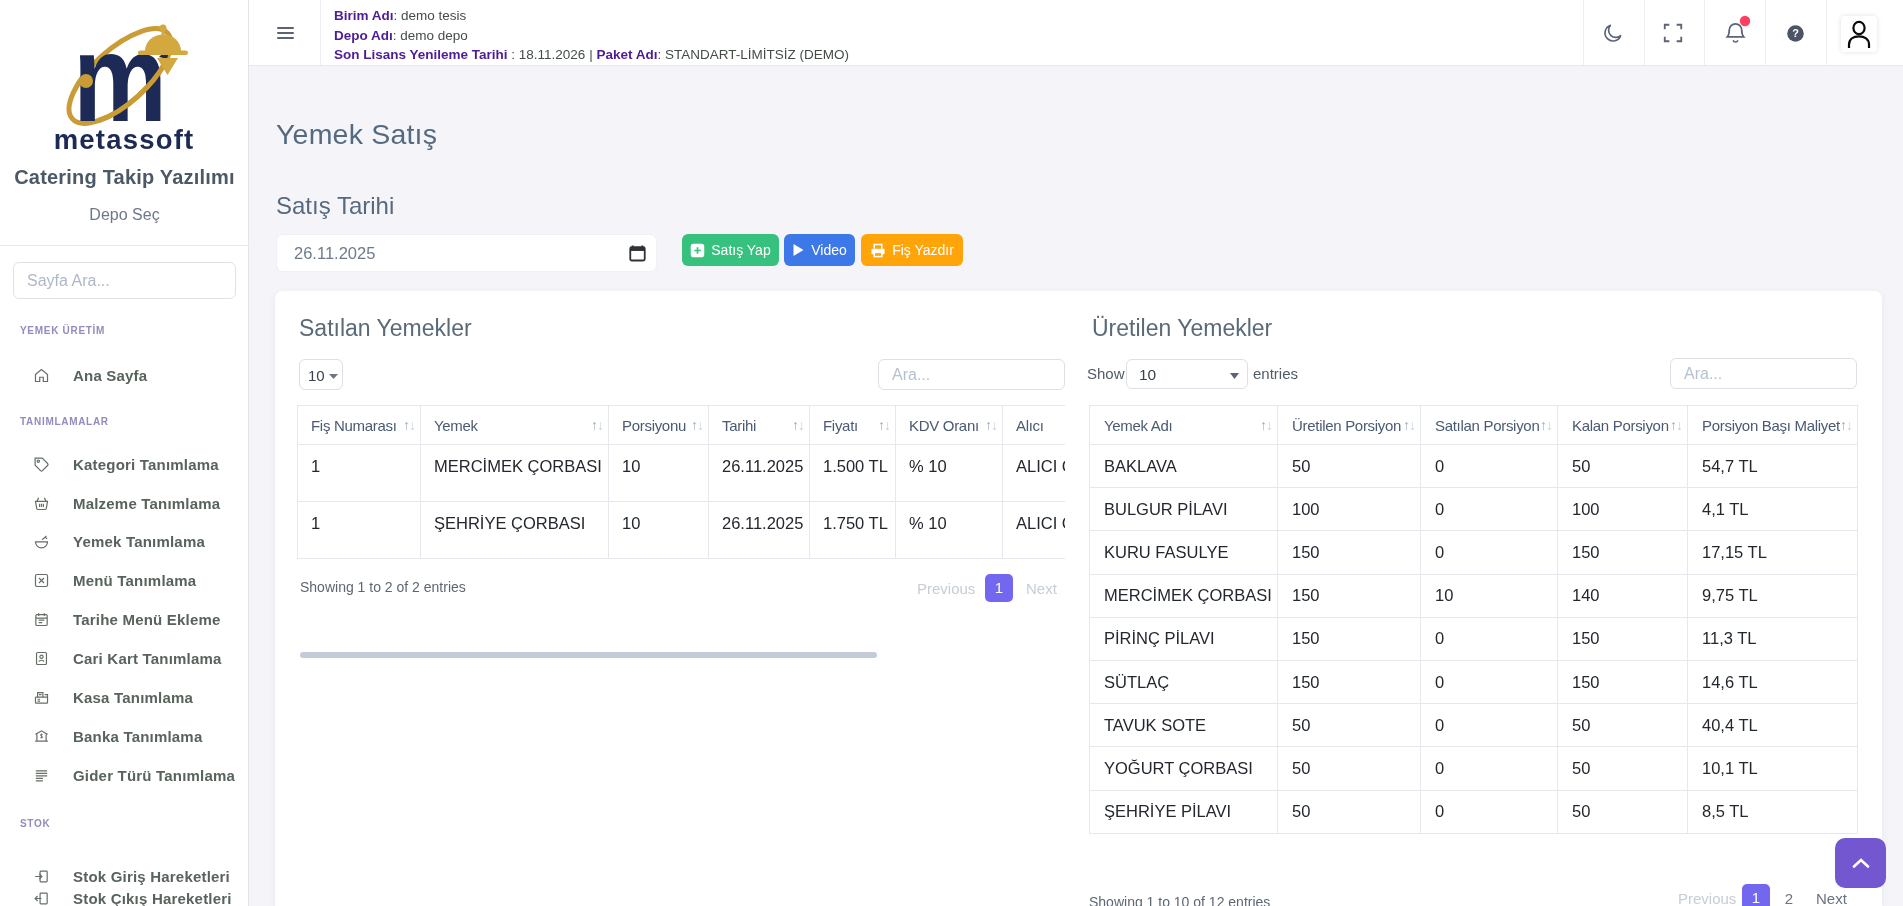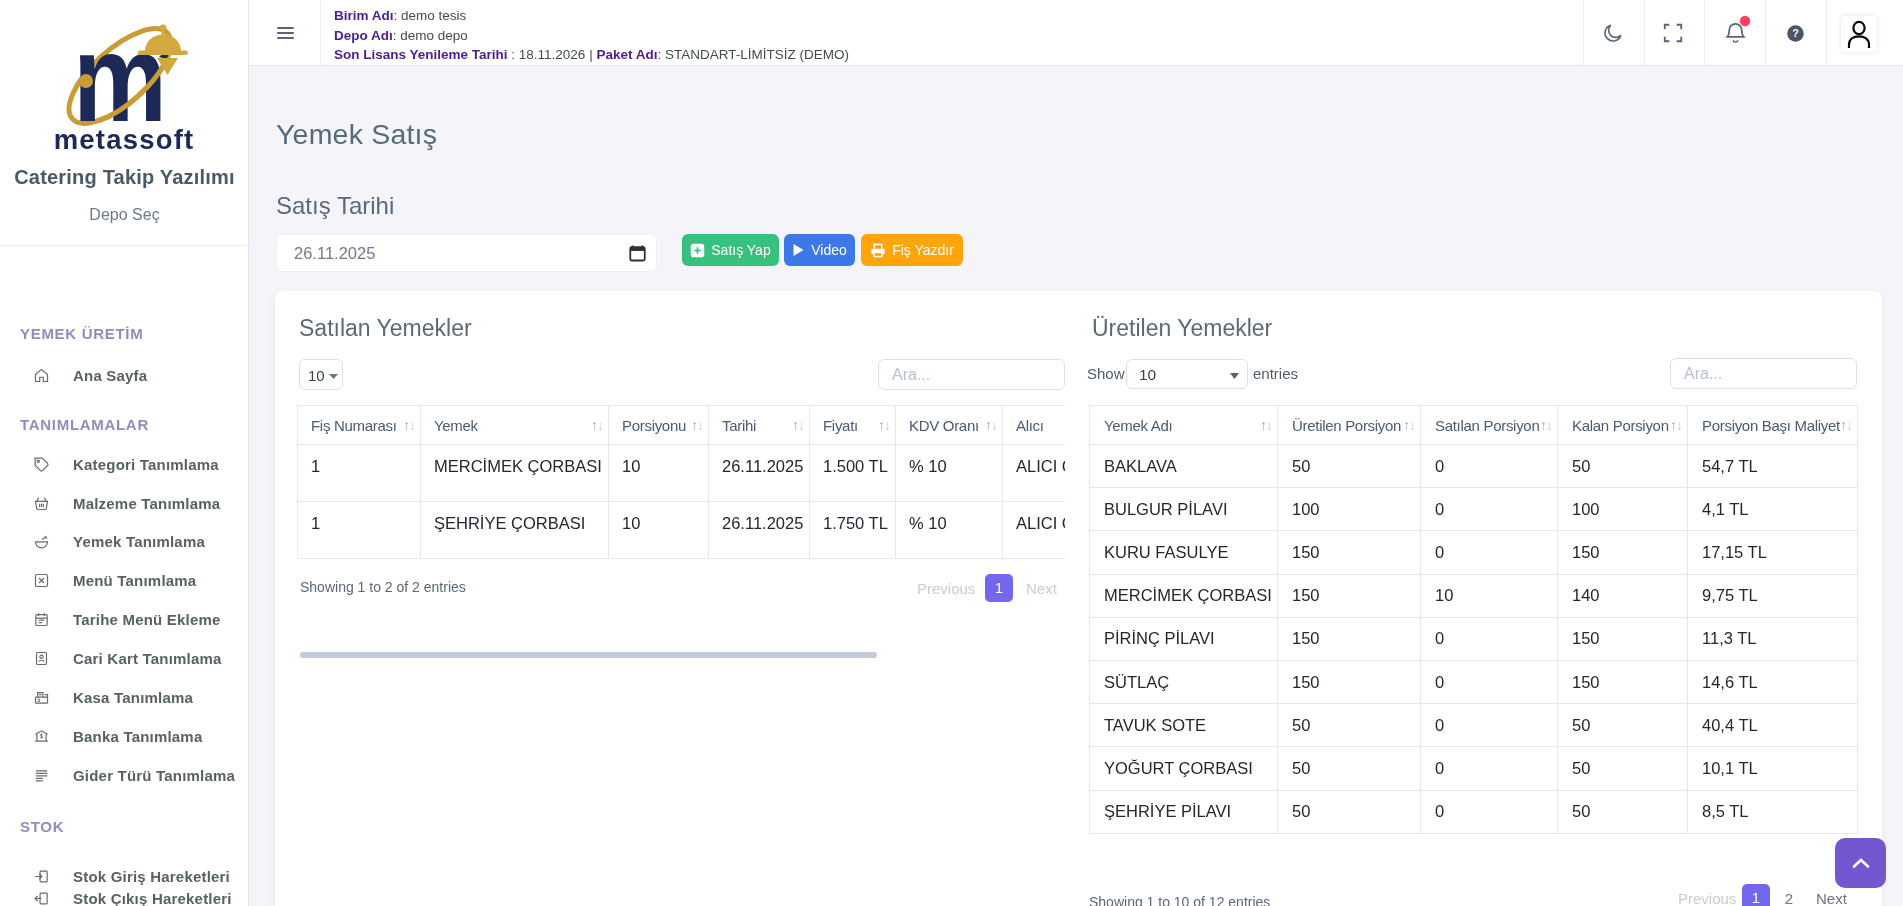--- a/index.html
+++ b/index.html
@@ -10,21 +10,21 @@
   th { white-space:nowrap; }
   .abs { position:absolute; }
 
   
   #sidebar { position:absolute; left:0; top:0; width:249px; height:906px; background:#fff; border-right:1px solid #e2e4ea; z-index:5; }
   #brandTitle { position:absolute; left:0; top:166px; width:249px; text-align:center; font-size:20px; font-weight:bold; color:#4b5967; letter-spacing:.2px; }
   #depoSec { position:absolute; left:0; top:206px; width:249px; text-align:center; font-size:16px; color:#6d7886; }
   #sideDivider { position:absolute; left:0; top:245px; width:249px; border-top:1px solid #e9ebf1; }
   #sideSearch { position:absolute; left:13px; top:262px; width:223px; height:37px; border:1px solid #dfe2e8; border-radius:6px; background:#fff; }
   #sideSearch span { position:absolute; left:13px; top:9px; font-size:16px; color:#aeb8c4; }
-  .navhead { position:absolute; left:20px; width:220px; font-size:15px; font-weight:bold; letter-spacing:.7px; color:#938bbd; }
+  .navhead { position:absolute; left:20px; width:220px; font-size:10px; font-weight:bold; letter-spacing:.7px; color:#938bbd; }
   .mi { position:absolute; left:33px; width:230px; height:24px; display:flex; align-items:center;gap:15px; }
   .mi svg { flex:0 0 auto; }
   .mi span { margin-left:8px; font-size:15px; font-weight:bold; letter-spacing:.2px; color:#57635b; white-space:nowrap; }
 
   
   #hdr { position:absolute; left:249px; top:0; width:1654px; height:66px; background:#fff; border-bottom:1px solid #e6e8ee; z-index:4; }
   .hbar { position:absolute; left:28px; width:17px; height:2px; background:#5c6370; border-radius:1px; }
   #hdrtext { position:absolute; left:85px; top:6px; font-size:13.5px; color:#454d47; line-height:19.5px; }
   #hdrtext b { color:#4c1d95; }
   .hdiv { position:absolute; top:0; width:1px; height:65px; background:#ededf3; }
@@ -78,20 +78,23 @@
     <circle cx="113" cy="10" r="3.5" fill="#d3a83e"></circle>
     <path d="M113 13 L113 17" stroke="#d3a83e" stroke-width="3"></path>
     <path d="M95 33 A 18 16.5 0 0 1 131 33 Z" fill="#d3a83e"></path>
     <rect x="88" y="32.5" width="50" height="4.6" rx="2.3" fill="#d3a83e"></rect>
     <path d="M107 40 L128 40 L117.5 57 Z" fill="#d3a83e"></path>
     <text x="74" y="131" font-size="27.5" font-weight="bold" letter-spacing="1.2" fill="#1e2a56" text-anchor="middle">metassoft</text>
   </svg>
   <div id="brandTitle">Catering Takip Yazılımı</div>
   <div id="depoSec">Depo Seç</div>
   <div id="sideDivider"></div>
+  <div id="sideSearch">
+      <span>Sayfa Ara...</span>
+    </div>
 
   <div class="navhead" style="top:325px;">YEMEK ÜRETİM</div>
   <div class="mi" style="top:363px;">
     <svg width="17" height="17" viewBox="0 0 24 24" fill="none" stroke="#666f66" stroke-width="1.7">
         <path d="M3.5 10.5 L12 3.5 L20.5 10.5 V20.5 H14.5 V14.5 H9.5 V20.5 H3.5 Z"></path>
       </svg>
     <span>Ana Sayfa</span>
     </div>
   <div class="mi" style="top:452.5px;">
     <svg width="17" height="17" viewBox="0 0 24 24" fill="none" stroke="#666f66" stroke-width="1.7">

